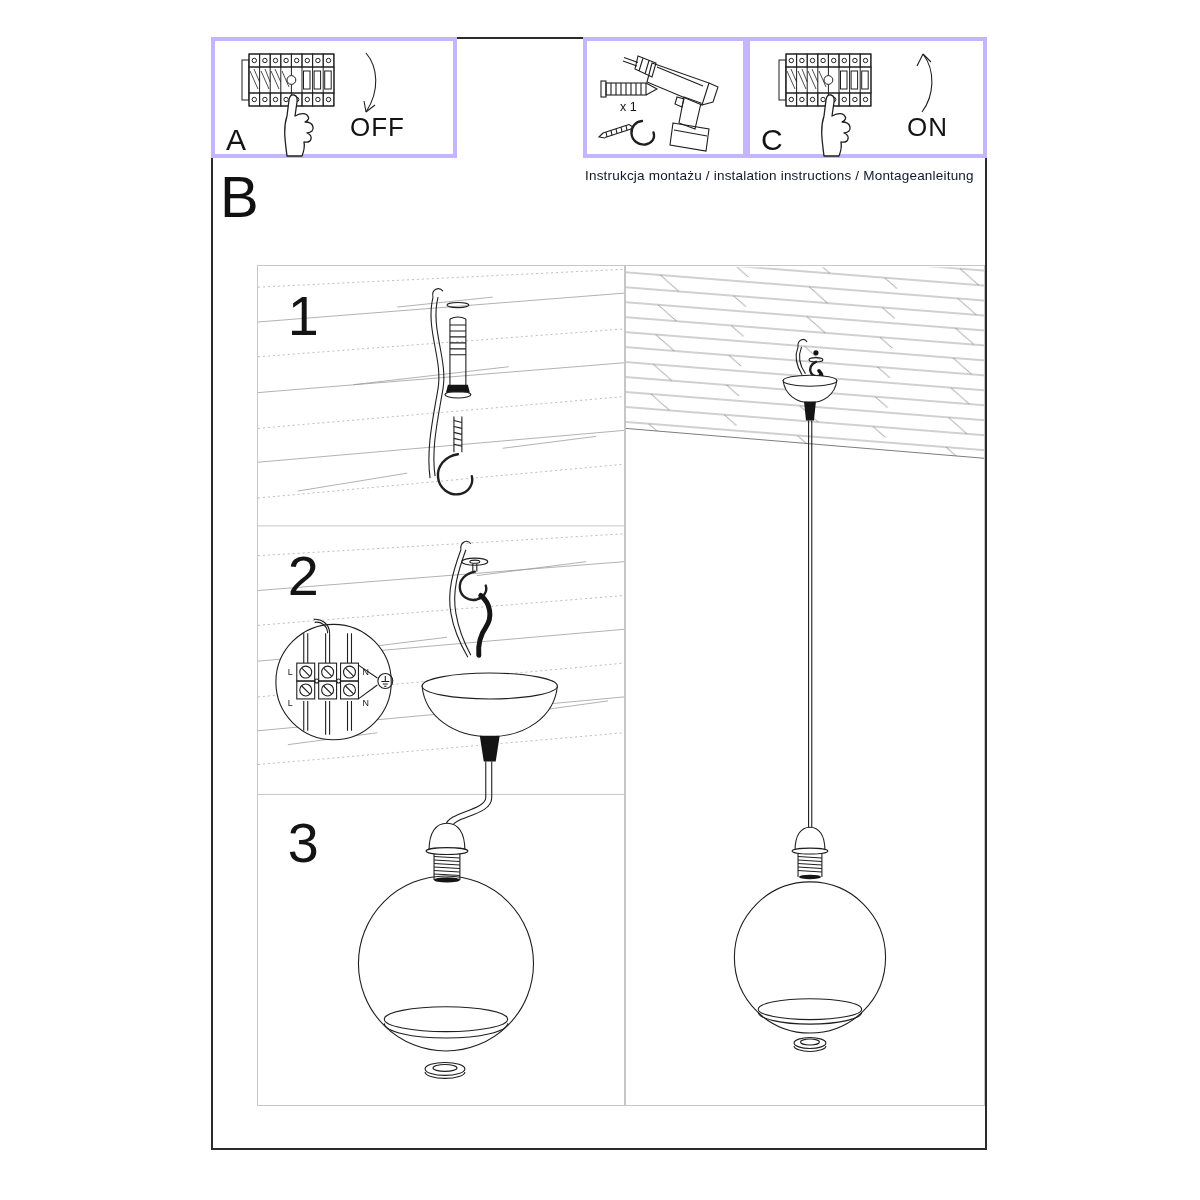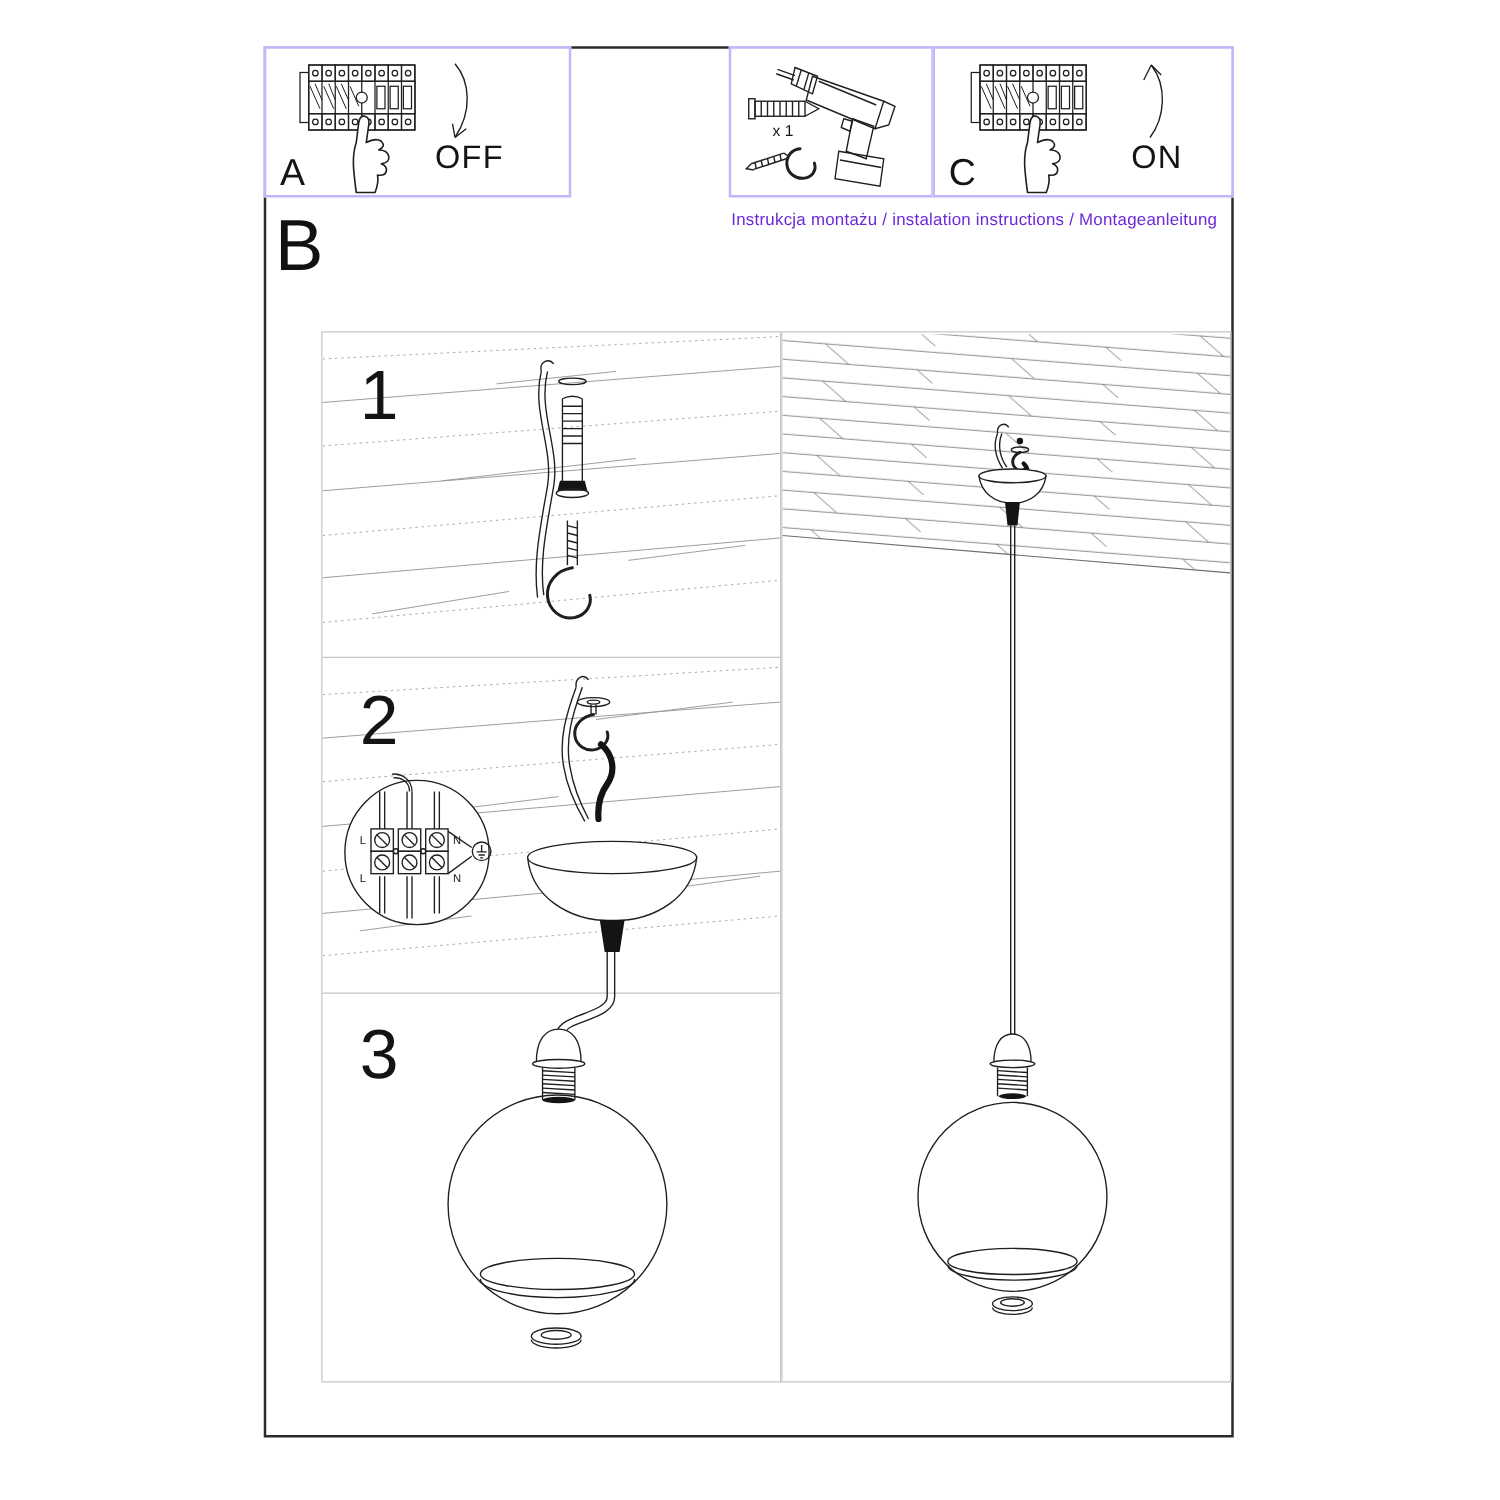--- a/index.html
+++ b/index.html
@@ -1,21 +1,21 @@
 <!DOCTYPE html>
 <html><head>
 <meta charset="utf-8">
 <style>
   html,body{margin:0;padding:0;background:#fff;}
   body{width:1200px;height:1200px;position:relative;font-family:"Liberation Sans",sans-serif;color:#1a1a1a;}
   .abs{position:absolute;box-sizing:border-box;}
   .page{border:2px solid #2b2b2b;background:#fff;}
-  .topbox{border:2px solid #c4b5fd;background:#fff;}
+  .topbox{border:4px solid #c4b5fd;background:#fff;}
   .panel{border:1px solid #c6c6c6;background:#fff;}
-  .hdr{font-size:13.5px;line-height:19.5px;color:#6d28d9;letter-spacing:.2px;white-space:nowrap;}
+  .hdr{font-size:13.5px;line-height:19.5px;color:#0f172a;letter-spacing:.2px;white-space:nowrap;}
   .bigB{font-size:58px;color:#111;}
   svg{display:block;}
   svg text{font-family:"Liberation Sans",sans-serif;fill:#141414;}
   .ln{stroke:#1f1f1f;fill:none;stroke-width:1.1;}
   .ceil{stroke:#979797;fill:none;stroke-width:.75;}
   .ceild{stroke:#a5a5a5;fill:none;stroke-width:.75;stroke-dasharray:2 3;}
   .wfill{fill:#fff;stroke:#1f1f1f;stroke-width:1.1;}
   .blk{fill:#141414;stroke:none;}
   .thick{stroke:#1f1f1f;fill:none;stroke-width:2.4;stroke-linecap:round;}
 </style>

